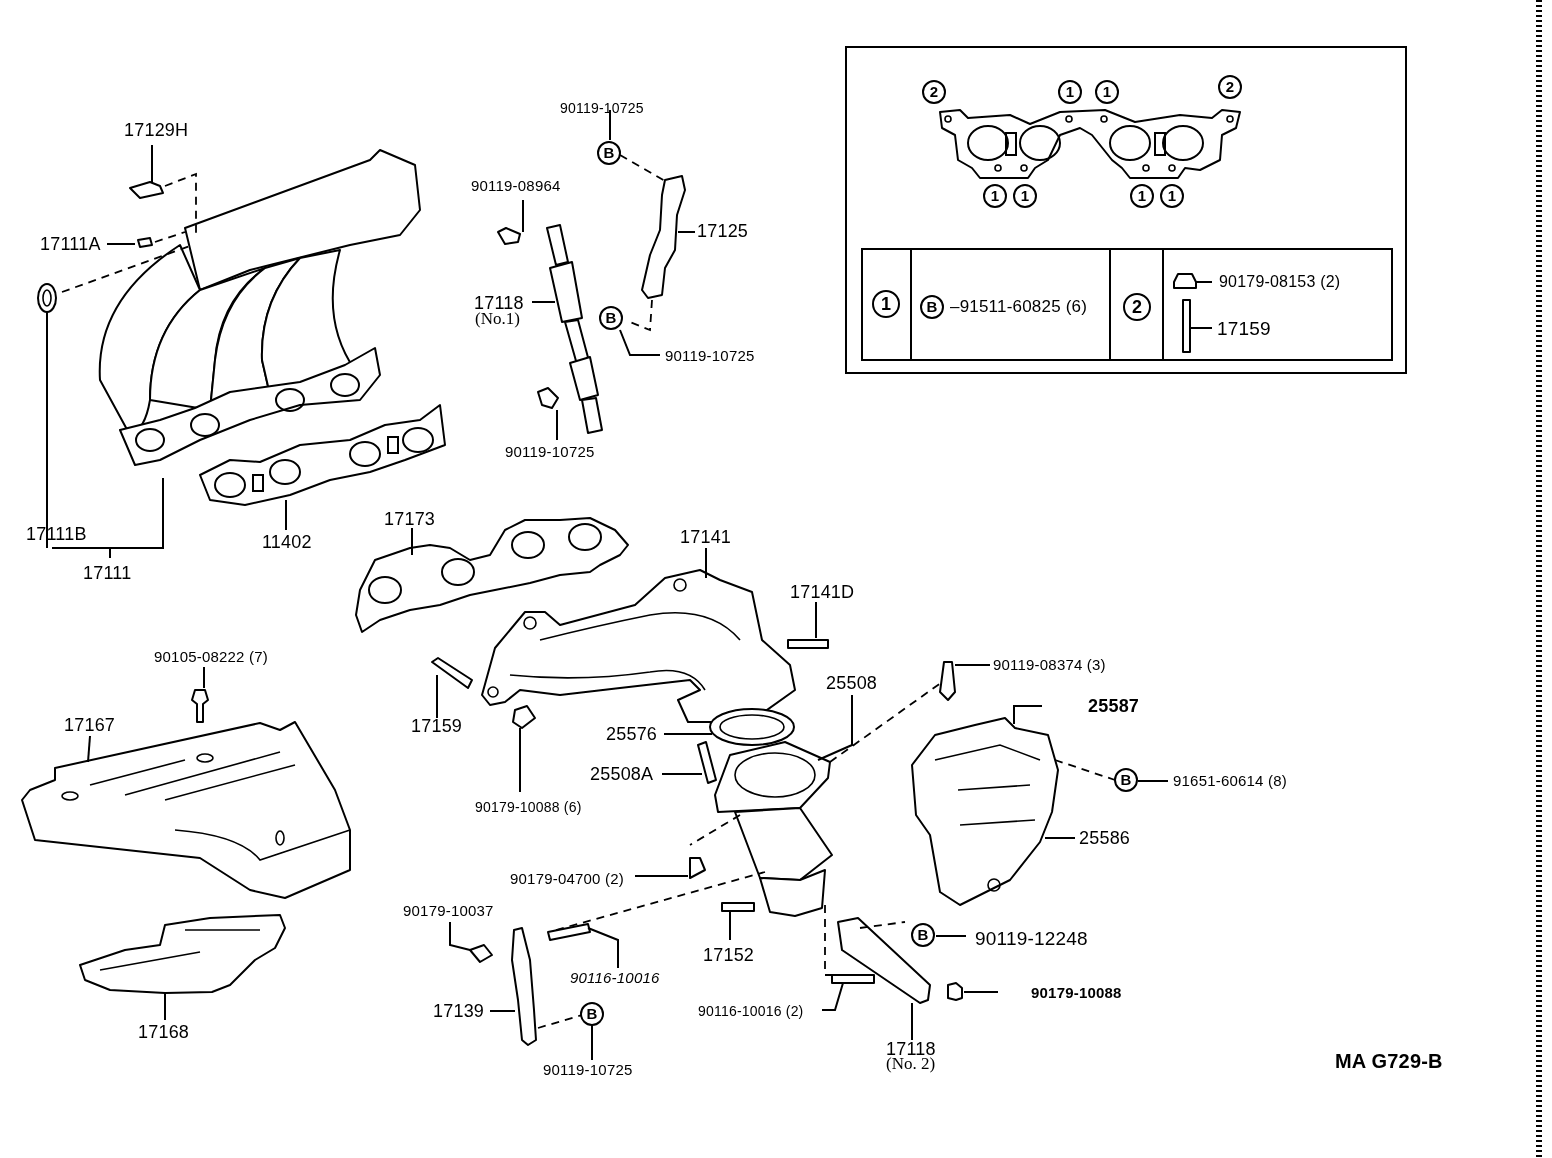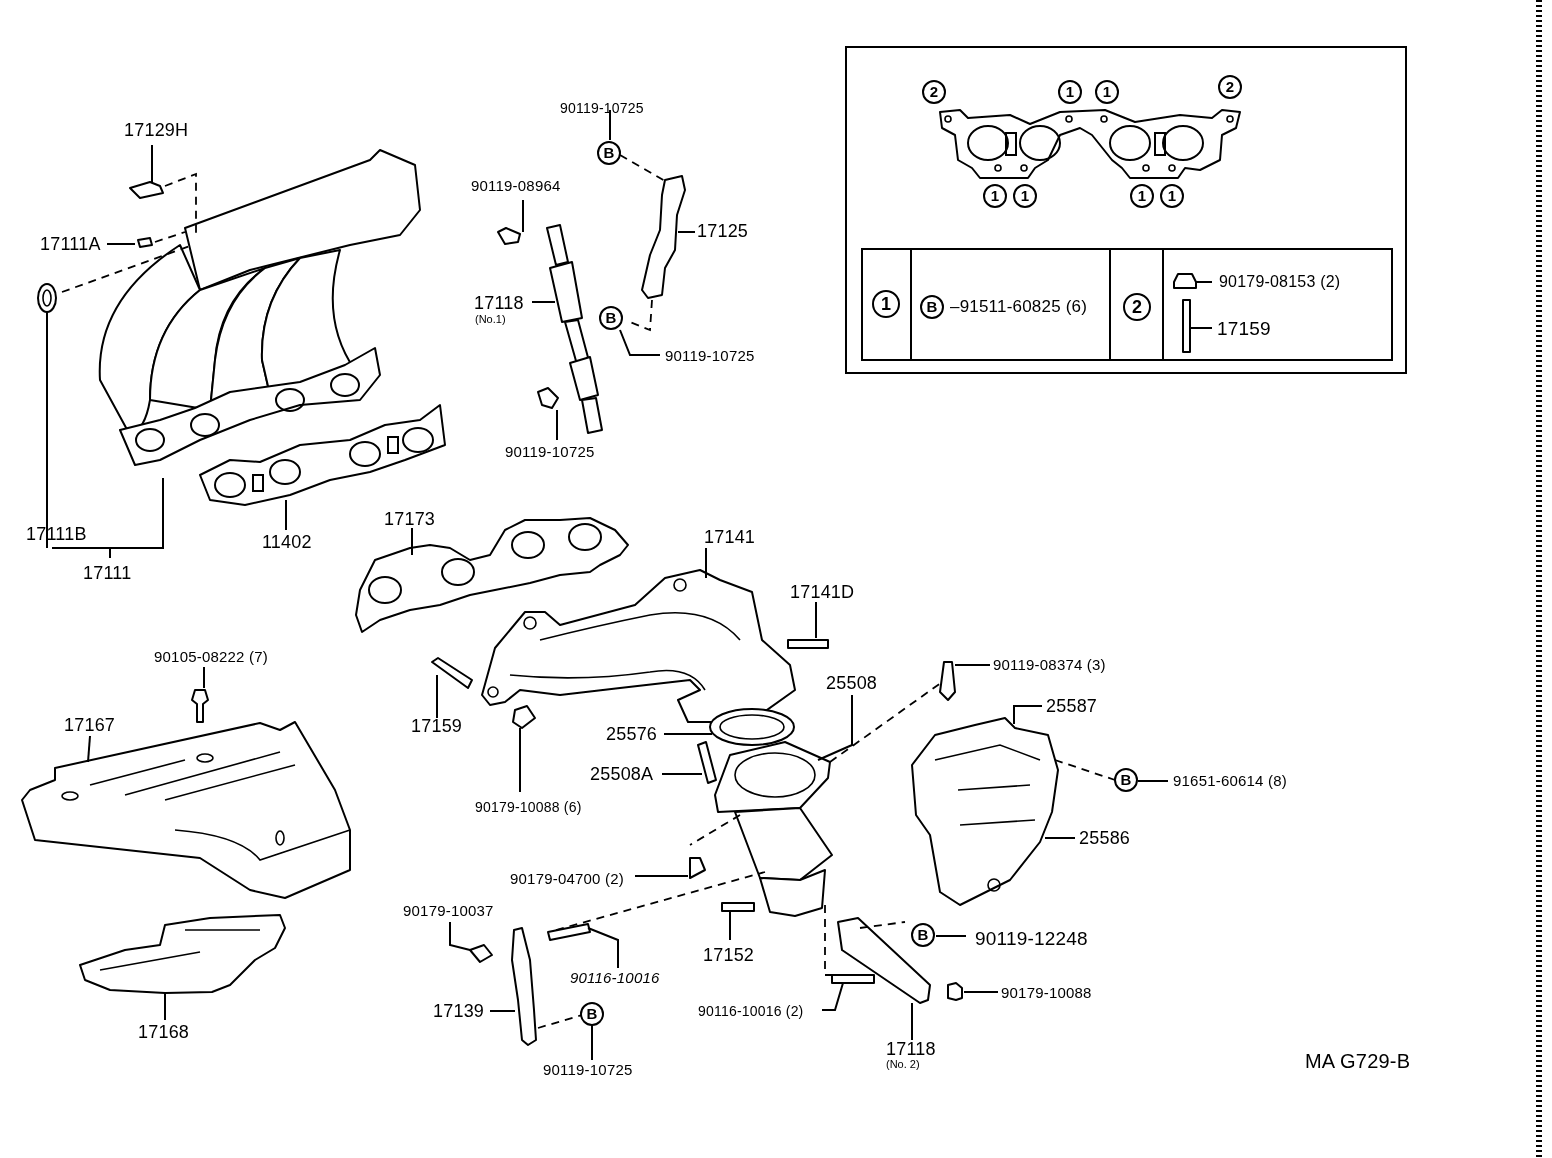--- a/index.html
+++ b/index.html
@@ -3,22 +3,22 @@
 <meta charset="utf-8">
 <style>
   html, body { margin:0; padding:0; background:#fff; }
   body { width:1552px; height:1158px; position:relative; overflow:hidden; font-family:"Liberation Sans", sans-serif; color:#000; }
   #diagram { position:absolute; left:0; top:0; width:1552px; height:1158px; }
   .ln { stroke:#000; stroke-width:2; fill:none; }
   .lt { stroke:#000; stroke-width:1.6; fill:none; }
   .dash { stroke:#000; stroke-width:1.8; fill:none; stroke-dasharray:8 6; }
   .part { stroke:#000; stroke-width:2; fill:#fff; stroke-linejoin:round; }
   .lbl { position:absolute; font-size:17px; line-height:18px; white-space:nowrap; letter-spacing:0.2px; }
-  .sub { position:absolute; font-size:11px; line-height:12px; white-space:nowrap; }
-  .bold { font-weight:normal; }
+  .sub { position:absolute; font-size:17px; line-height:12px; white-space:nowrap;font-family:Liberation Serif, serif; }
+  .bold { font-weight:bold;margin-left:30px; }
   .circ { position:absolute; width:20px; height:20px; border:2px solid #000; border-radius:50%; text-align:center; font-size:15px; line-height:20px; font-weight:bold; background:#fff; box-sizing:content-box; }
   .circ.big { width:24px; height:24px; line-height:24px; font-size:18px; }
   .perf { position:absolute; left:1536px; top:0; width:6px; height:1158px;
           background:repeating-linear-gradient(180deg,#000 0 2px,#fff 2px 5px); }
 </style>
 </head>
 <body>
 
 <svg id="diagram" viewBox="0 0 1552 1158" xmlns="http://www.w3.org/2000/svg">
 
@@ -243,32 +243,32 @@
 
 <div class="lbl" style="left:560px;top:99px;font-size:14px;">90119-10725</div>
 <div class="lbl" style="left:471px;top:177px;font-size:15px;">90119-08964</div>
 <div class="lbl" style="left:697px;top:222px;font-size:18px;">17125</div>
 <div class="lbl" style="left:474px;top:294px;font-size:18px;">17118</div>
 <div class="sub" style="left:475px;top:313px;">(No.1)</div>
 <div class="lbl" style="left:665px;top:347px;font-size:15px;">90119-10725</div>
 <div class="lbl" style="left:505px;top:443px;font-size:15px;">90119-10725</div>
 
 <div class="lbl" style="left:384px;top:510px;font-size:18px;">17173</div>
-<div class="lbl" style="left:680px;top:528px;font-size:18px;margin-left:24px;">17141</div>
+<div class="lbl" style="left:680px;top:528px;font-size:18px;">17141</div>
 <div class="lbl" style="left:790px;top:583px;font-size:18px;">17141D</div>
 <div class="lbl" style="left:154px;top:648px;font-size:15px;">90105-08222 (7)</div>
 <div class="lbl" style="left:64px;top:716px;font-size:18px;">17167</div>
 <div class="lbl" style="left:411px;top:717px;font-size:18px;">17159</div>
 <div class="lbl" style="left:475px;top:798px;font-size:14px;">90179-10088 (6)</div>
 
 <div class="lbl" style="left:826px;top:674px;font-size:18px;">25508</div>
 <div class="lbl" style="left:606px;top:725px;font-size:18px;">25576</div>
 <div class="lbl" style="left:590px;top:765px;font-size:18px;">25508A</div>
 <div class="lbl" style="left:993px;top:656px;font-size:15px;">90119-08374 (3)</div>
-<div class="lbl" style="left:1046px;top:697px;font-size:18px;">25587</div>
+<div class="lbl" style="left:1088px;top:697px;font-size:18px;font-weight:bold;">25587</div>
 <div class="lbl" style="left:1173px;top:772px;font-size:15px;">91651-60614 (8)</div>
 <div class="lbl" style="left:1079px;top:829px;font-size:18px;">25586</div>
 
 <div class="lbl" style="left:510px;top:870px;font-size:15px;">90179-04700 (2)</div>
 <div class="lbl" style="left:403px;top:902px;font-size:15px;">90179-10037</div>
 <div class="lbl" style="left:570px;top:969px;font-size:15px;font-style:italic;">90116-10016</div>
 <div class="lbl" style="left:703px;top:946px;font-size:18px;">17152</div>
 <div class="lbl" style="left:975px;top:930px;font-size:19px;">90119-12248</div>
 <div class="lbl bold" style="left:1001px;top:984px;font-size:15px;">90179-10088</div>
 <div class="lbl" style="left:433px;top:1002px;font-size:18px;">17139</div>

